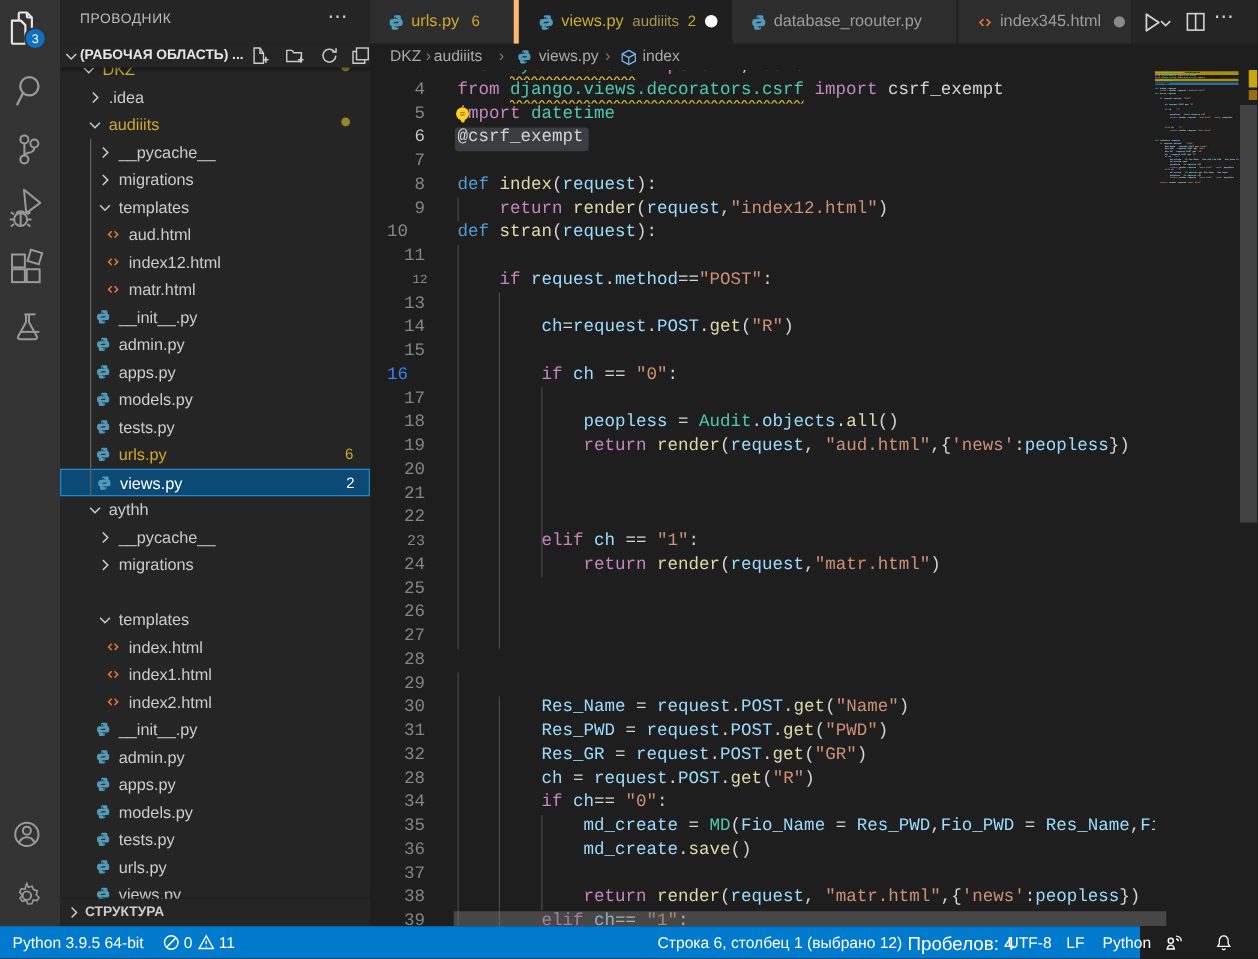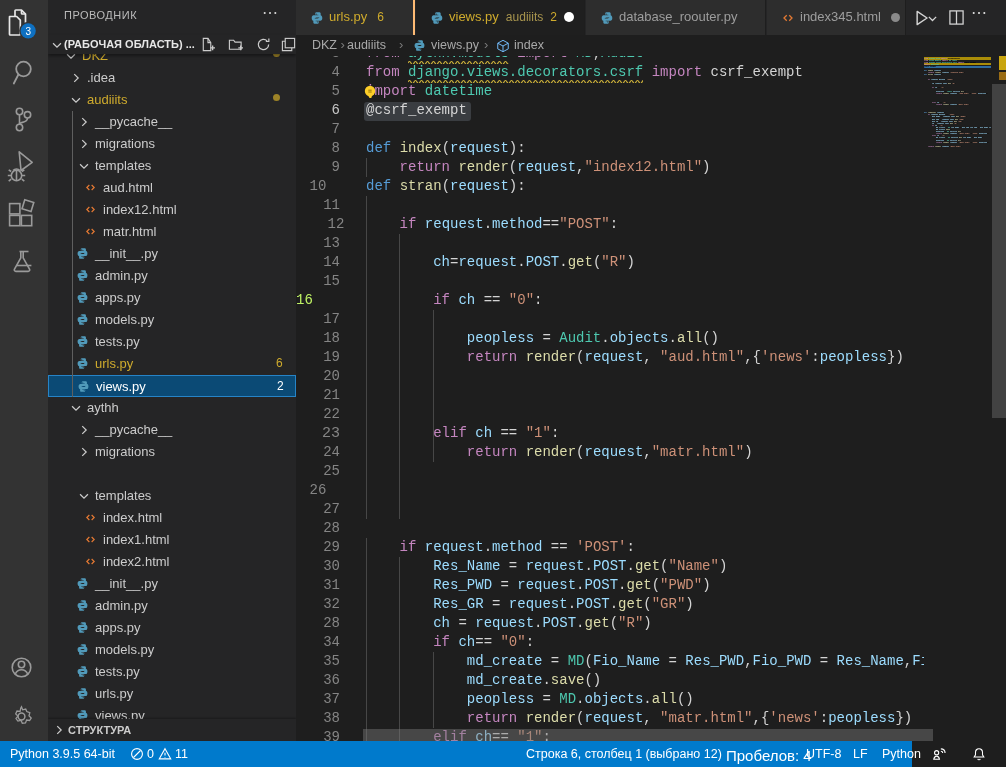--- a/index.html
+++ b/index.html
@@ -374,21 +374,21 @@
 <div class="abs" style="left:233px;top:2px;width:15px;height:15px;">
           <svg width="15" height="15" viewBox="0 0 16 16" fill="none" stroke="#cccccc" stroke-width="1.2">
             <rect x="4.5" y="1.5" width="10" height="10"></rect>
             <path d="M4.5 4.5h-3v10h10v-3"></path>
             <path d="M7 6.5h5M9.5 4v5" stroke-width="0"></path>
           </svg>
         </div>
 </div>
 </div>
 <div class="abs" style="left:296px;top:0;width:710px;height:35px;background:#252526">
-<div class="abs" style="left:0px;top:0;width:119px;height:35px;background:#2d2d2d;border-right:2px solid #fdba74">
+<div class="abs" style="left:0px;top:0;width:119px;height:35px;background:#2d2d2d;border-right:4px solid #fdba74">
 <div class="abs" style="left:14px;top:10.5px;width:14px;height:14px;">
           <svg width="14" height="14" viewBox="0 0 24 24">
             <path fill="#519aba" d="M11.9 2.2c-1.7 0-3.1.5-3.1 2.1v2.2h5.5v.8H6.1C4.3 7.3 2.9 8.9 2.9 12s1.4 4.9 3.2 4.9h1.7v-2.5c0-2 1.6-3.4 3.4-3.4h4.5c1.5 0 2.6-1.2 2.6-2.7V4.3c0-1.6-1.4-2.1-2.9-2.1h-3.5zm-1.3 2a1 1 0 1 1 0 2 1 1 0 0 1 0-2z"></path>
             <path fill="#519aba" d="M12.1 21.8c1.7 0 3.1-.5 3.1-2.1v-2.2H9.7v-.8h8.2c1.8 0 3.2-1.6 3.2-4.7s-1.4-4.9-3.2-4.9h-1.7v2.5c0 2-1.6 3.4-3.4 3.4H8.3c-1.5 0-2.6 1.2-2.6 2.7v4.1c0 1.6 1.4 2.1 2.9 2.1h3.5zm1.3-2a1 1 0 1 1 0-2 1 1 0 0 1 0 2z"></path>
           </svg>
         </div>
 <div class="abs" style="left:33px;top:9px;font-size:13px;color:#cfab2d;white-space:nowrap">urls.py<span style="color:#cfab2d;margin-left:10px;font-size:12px">6</span></div>
 </div>
 <div class="abs" style="left:120px;top:0;width:169px;height:35px;background:#1f1f1f;border-right:1px solid #1e1e1e">
 <div class="abs" style="left:14px;top:10.5px;width:14px;height:14px;">
@@ -480,71 +480,69 @@
 <div class="abs mono" style="left:0;top:64.0px;width:44px;text-align:right;font-size:14px;line-height:19px;color:#858585">7</div>
 <div class="abs mono" style="left:70.0px;top:64.0px;font-size:14px;line-height:19px;white-space:pre;color:#d4d4d4"></div>
 <div class="abs mono" style="left:0;top:83.0px;width:44px;text-align:right;font-size:14px;line-height:19px;color:#858585">8</div>
 <div class="abs mono" style="left:70.0px;top:83.0px;font-size:14px;line-height:19px;white-space:pre;color:#d4d4d4"><span class="d">def</span> <span class="f">index</span>(<span class="v">request</span>):</div>
 <div class="abs mono" style="left:0;top:102.0px;width:44px;text-align:right;font-size:14px;line-height:19px;color:#858585">9</div>
 <div class="abs mono" style="left:70.0px;top:102.0px;font-size:14px;line-height:19px;white-space:pre;color:#d4d4d4">    <span class="k">return</span> <span class="f">render</span>(<span class="v">request</span>,<span class="s">"index12.html"</span>)</div>
 <div class="abs mono" style="left:0;top:121.0px;width:44px;text-align:center;font-size:14px;line-height:19px;color:#858585">10</div>
 <div class="abs mono" style="left:70.0px;top:121.0px;font-size:14px;line-height:19px;white-space:pre;color:#d4d4d4"><span class="d">def</span> <span class="f">stran</span>(<span class="v">request</span>):</div>
 <div class="abs mono" style="left:0;top:140.0px;width:44px;text-align:right;font-size:14px;line-height:19px;color:#858585">11</div>
 <div class="abs mono" style="left:70.0px;top:140.0px;font-size:14px;line-height:19px;white-space:pre;color:#d4d4d4"></div>
-<div class="abs mono" style="left:18px;top:159.0px;width:44px;text-align:center;font-size:14px;line-height:19px;color:#858585">12</div>
+<div class="abs mono" style="left:2px;top:159.0px;width:44px;text-align:right;font-size:10px;line-height:19px;color:#858585">12</div>
 <div class="abs mono" style="left:70.0px;top:159.0px;font-size:14px;line-height:19px;white-space:pre;color:#d4d4d4">    <span class="k">if</span> <span class="v">request</span>.<span class="v">method</span>==<span class="s">"POST"</span>:</div>
 <div class="abs mono" style="left:0;top:178.0px;width:44px;text-align:right;font-size:14px;line-height:19px;color:#858585">13</div>
 <div class="abs mono" style="left:70.0px;top:178.0px;font-size:14px;line-height:19px;white-space:pre;color:#d4d4d4"></div>
 <div class="abs mono" style="left:0;top:197.0px;width:44px;text-align:right;font-size:14px;line-height:19px;color:#858585">14</div>
 <div class="abs mono" style="left:70.0px;top:197.0px;font-size:14px;line-height:19px;white-space:pre;color:#d4d4d4">        <span class="v">ch</span>=<span class="v">request</span>.<span class="v">POST</span>.<span class="f">get</span>(<span class="s">"R"</span>)</div>
 <div class="abs mono" style="left:0;top:216.0px;width:44px;text-align:right;font-size:14px;line-height:19px;color:#858585">15</div>
 <div class="abs mono" style="left:70.0px;top:216.0px;font-size:14px;line-height:19px;white-space:pre;color:#d4d4d4"></div>
-<div class="abs mono" style="left:0;top:235.0px;width:44px;text-align:left;font-size:14px;line-height:19px;color:#bef264">16</div>
+<div class="abs mono" style="left:0;top:235.0px;width:44px;text-align:center;font-size:14px;line-height:19px;color:#3b82f6">16</div>
 <div class="abs mono" style="left:70.0px;top:235.0px;font-size:14px;line-height:19px;white-space:pre;color:#d4d4d4">        <span class="k">if</span> <span class="v">ch</span> == <span class="s">"0"</span>:</div>
 <div class="abs mono" style="left:0;top:254.0px;width:44px;text-align:right;font-size:14px;line-height:19px;color:#858585">17</div>
 <div class="abs mono" style="left:70.0px;top:254.0px;font-size:14px;line-height:19px;white-space:pre;color:#d4d4d4"></div>
 <div class="abs mono" style="left:0;top:273.0px;width:44px;text-align:right;font-size:14px;line-height:19px;color:#858585">18</div>
 <div class="abs mono" style="left:70.0px;top:273.0px;font-size:14px;line-height:19px;white-space:pre;color:#d4d4d4">            <span class="v">peopless</span> = <span class="t">Audit</span>.<span class="v">objects</span>.<span class="f">all</span>()</div>
 <div class="abs mono" style="left:0;top:292.0px;width:44px;text-align:right;font-size:14px;line-height:19px;color:#858585">19</div>
 <div class="abs mono" style="left:70.0px;top:292.0px;font-size:14px;line-height:19px;white-space:pre;color:#d4d4d4">            <span class="k">return</span> <span class="f">render</span>(<span class="v">request</span>, <span class="s">"aud.html"</span>,{<span class="s">'news'</span>:<span class="v">peopless</span>})</div>
 <div class="abs mono" style="left:0;top:311.0px;width:44px;text-align:right;font-size:14px;line-height:19px;color:#858585">20</div>
 <div class="abs mono" style="left:70.0px;top:311.0px;font-size:14px;line-height:19px;white-space:pre;color:#d4d4d4"></div>
 <div class="abs mono" style="left:0;top:330.0px;width:44px;text-align:right;font-size:14px;line-height:19px;color:#858585">21</div>
 <div class="abs mono" style="left:70.0px;top:330.0px;font-size:14px;line-height:19px;white-space:pre;color:#d4d4d4"></div>
 <div class="abs mono" style="left:0;top:349.0px;width:44px;text-align:right;font-size:14px;line-height:19px;color:#858585">22</div>
 <div class="abs mono" style="left:70.0px;top:349.0px;font-size:14px;line-height:19px;white-space:pre;color:#d4d4d4"></div>
-<div class="abs mono" style="left:0;top:368.0px;width:44px;text-align:right;font-size:15px;line-height:19px;color:#858585">23</div>
+<div class="abs mono" style="left:0;top:368.0px;width:44px;text-align:right;font-size:12px;line-height:19px;color:#858585">23</div>
 <div class="abs mono" style="left:70.0px;top:368.0px;font-size:14px;line-height:19px;white-space:pre;color:#d4d4d4">        <span class="k">elif</span> <span class="v">ch</span> == <span class="s">"1"</span>:</div>
 <div class="abs mono" style="left:0;top:387.0px;width:44px;text-align:right;font-size:14px;line-height:19px;color:#858585">24</div>
 <div class="abs mono" style="left:70.0px;top:387.0px;font-size:14px;line-height:19px;white-space:pre;color:#d4d4d4">            <span class="k">return</span> <span class="f">render</span>(<span class="v">request</span>,<span class="s">"matr.html"</span>)</div>
 <div class="abs mono" style="left:0;top:406.0px;width:44px;text-align:right;font-size:14px;line-height:19px;color:#858585">25</div>
 <div class="abs mono" style="left:70.0px;top:406.0px;font-size:14px;line-height:19px;white-space:pre;color:#d4d4d4"></div>
-<div class="abs mono" style="left:0;top:425.0px;width:44px;text-align:center;font-size:14px;line-height:19px;color:#858585">26</div>
+<div class="abs mono" style="left:0;top:425.0px;width:44px;text-align:right;font-size:14px;line-height:19px;color:#858585">26</div>
 <div class="abs mono" style="left:70.0px;top:425.0px;font-size:14px;line-height:19px;white-space:pre;color:#d4d4d4"></div>
 <div class="abs mono" style="left:0;top:444.0px;width:44px;text-align:right;font-size:14px;line-height:19px;color:#858585">27</div>
 <div class="abs mono" style="left:70.0px;top:444.0px;font-size:14px;line-height:19px;white-space:pre;color:#d4d4d4"></div>
 <div class="abs mono" style="left:0;top:463.0px;width:44px;text-align:right;font-size:14px;line-height:19px;color:#858585">28</div>
 <div class="abs mono" style="left:0;top:482.0px;width:44px;text-align:right;font-size:14px;line-height:19px;color:#858585">29</div>
-<div class="abs mono" style="left:70.0px;top:482.0px;font-size:14px;line-height:19px;white-space:pre;color:#d4d4d4">    <span class="k">if</span> <span class="v">request</span>.<span class="v">method</span> == <span class="s">'POST'</span>:</div>
 <div class="abs mono" style="left:0;top:501.0px;width:44px;text-align:right;font-size:14px;line-height:19px;color:#858585">30</div>
 <div class="abs mono" style="left:70.0px;top:501.0px;font-size:14px;line-height:19px;white-space:pre;color:#d4d4d4">        <span class="v">Res_Name</span> = <span class="v">request</span>.<span class="v">POST</span>.<span class="f">get</span>(<span class="s">"Name"</span>)</div>
 <div class="abs mono" style="left:0;top:520.0px;width:44px;text-align:right;font-size:14px;line-height:19px;color:#858585">31</div>
 <div class="abs mono" style="left:70.0px;top:520.0px;font-size:14px;line-height:19px;white-space:pre;color:#d4d4d4">        <span class="v">Res_PWD</span> = <span class="v">request</span>.<span class="v">POST</span>.<span class="f">get</span>(<span class="s">"PWD"</span>)</div>
 <div class="abs mono" style="left:0;top:539.0px;width:44px;text-align:right;font-size:14px;line-height:19px;color:#858585">32</div>
 <div class="abs mono" style="left:70.0px;top:539.0px;font-size:14px;line-height:19px;white-space:pre;color:#d4d4d4">        <span class="v">Res_GR</span> = <span class="v">request</span>.<span class="v">POST</span>.<span class="f">get</span>(<span class="s">"GR"</span>)</div>
 <div class="abs mono" style="left:0;top:558.0px;width:44px;text-align:right;font-size:14px;line-height:19px;color:#858585">28</div>
 <div class="abs mono" style="left:70.0px;top:558.0px;font-size:14px;line-height:19px;white-space:pre;color:#d4d4d4">        <span class="v">ch</span> = <span class="v">request</span>.<span class="v">POST</span>.<span class="f">get</span>(<span class="s">"R"</span>)</div>
 <div class="abs mono" style="left:0;top:577.0px;width:44px;text-align:right;font-size:14px;line-height:19px;color:#858585">34</div>
 <div class="abs mono" style="left:70.0px;top:577.0px;font-size:14px;line-height:19px;white-space:pre;color:#d4d4d4">        <span class="k">if</span> <span class="v">ch</span>== <span class="s">"0"</span>:</div>
 <div class="abs mono" style="left:0;top:596.0px;width:44px;text-align:right;font-size:14px;line-height:19px;color:#858585">35</div>
 <div class="abs mono" style="left:70.0px;top:596.0px;font-size:14px;line-height:19px;white-space:pre;color:#d4d4d4">            <span class="v">md_create</span> = <span class="t">MD</span>(<span class="v">Fio_Name</span> = <span class="v">Res_PWD</span>,<span class="v">Fio_PWD</span> = <span class="v">Res_Name</span>,<span class="v">Fio_GR</span> = )</div>
 <div class="abs mono" style="left:0;top:615.0px;width:44px;text-align:right;font-size:14px;line-height:19px;color:#858585">36</div>
 <div class="abs mono" style="left:70.0px;top:615.0px;font-size:14px;line-height:19px;white-space:pre;color:#d4d4d4">            <span class="v">md_create</span>.<span class="f">save</span>()</div>
 <div class="abs mono" style="left:0;top:634.0px;width:44px;text-align:right;font-size:14px;line-height:19px;color:#858585">37</div>
-<div class="abs mono" style="left:70.0px;top:634.0px;font-size:14px;line-height:19px;white-space:pre;color:#d4d4d4">            <span class="v">peopless</span> = <span class="t">MD</span>.<span class="v">objects</span>.<span class="f">all</span>()</div>
 <div class="abs mono" style="left:0;top:653.0px;width:44px;text-align:right;font-size:14px;line-height:19px;color:#858585">38</div>
 <div class="abs mono" style="left:70.0px;top:653.0px;font-size:14px;line-height:19px;white-space:pre;color:#d4d4d4">            <span class="k">return</span> <span class="f">render</span>(<span class="v">request</span>, <span class="s">"matr.html"</span>,{<span class="s">'news'</span>:<span class="v">peopless</span>})</div>
 <div class="abs mono" style="left:0;top:672.0px;width:44px;text-align:right;font-size:14px;line-height:19px;color:#858585">39</div>
 <div class="abs mono" style="left:70.0px;top:672.0px;font-size:14px;line-height:19px;white-space:pre;color:#d4d4d4">        <span class="k">elif</span> <span class="v">ch</span>== <span class="s">"1"</span>:</div>
 <div class="abs" style="left:112.0px;top:3.5px;width:100.8px;height:4px;overflow:hidden">
           <svg width="101" height="4">
             <path d="M0 3 Q 1.5 0 3 3 T 6 3 T 9 3 T 12 3 T 15 3 T 18 3 T 21 3 T 24 3 T 27 3 T 30 3 T 33 3 T 36 3 T 39 3 T 42 3 T 45 3 T 48 3 T 51 3 T 54 3 T 57 3 T 60 3 T 63 3 T 66 3 T 69 3 T 72 3 T 75 3 T 78 3 T 81 3 T 84 3 T 87 3 T 90 3 T 93 3 T 96 3 T 99 3 T 102 3 T 105 3 T 108 3 T 111 3 T 114 3 T 117 3 T 120 3 T 123 3 T 126 3 T 129 3 T 132 3 T 135 3 T 138 3 T 141 3 T 144 3 T 147 3 T 150 3 T 153 3 T 156 3 T 159 3 T 162 3 T 165 3 T 168 3 T 171 3 T 174 3 T 177 3 T 180 3 T 183 3 T 186 3 T 189 3 T 192 3 T 195 3 T 198 3 T 201 3 T 204 3 T 207 3 T 210 3 T 213 3 T 216 3 T 219 3 T 222 3 T 225 3 T 228 3 T 231 3 T 234 3 T 237 3" stroke="#d7ba3c" stroke-width="1.1" fill="none"></path>
           </svg>
         </div>
 <div class="abs" style="left:112.0px;top:22.5px;width:235.2px;height:4px;overflow:hidden">

